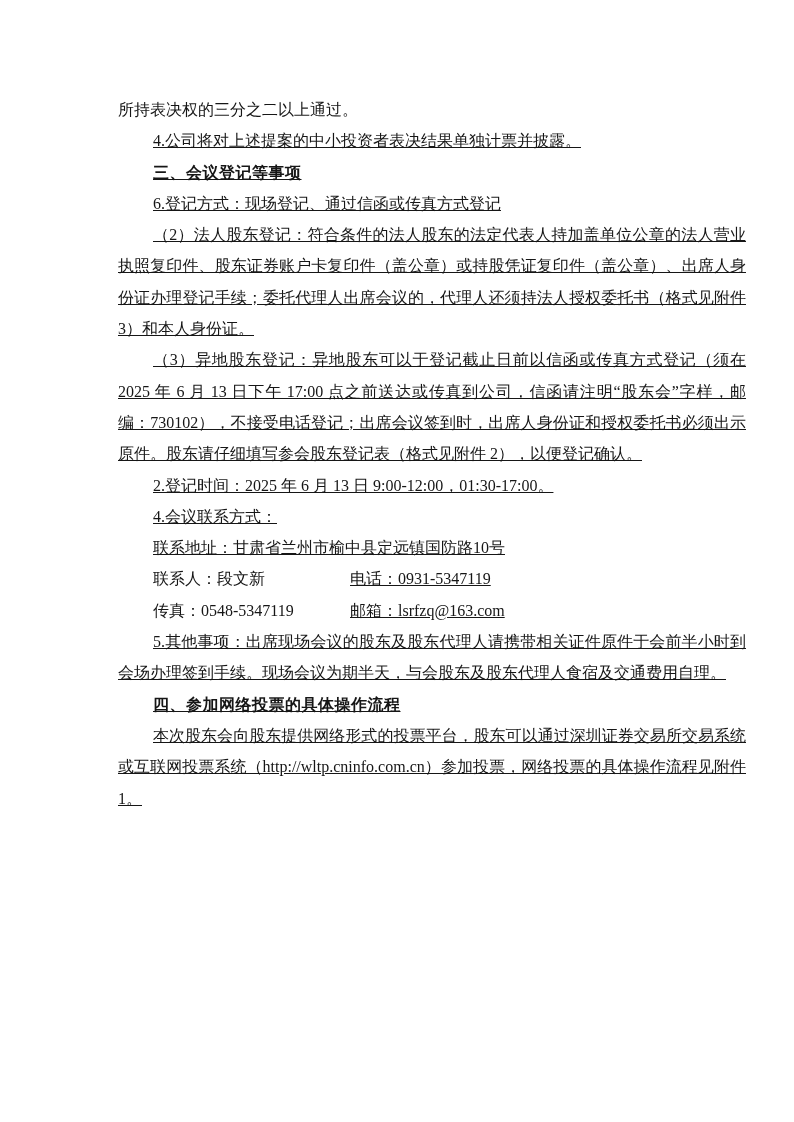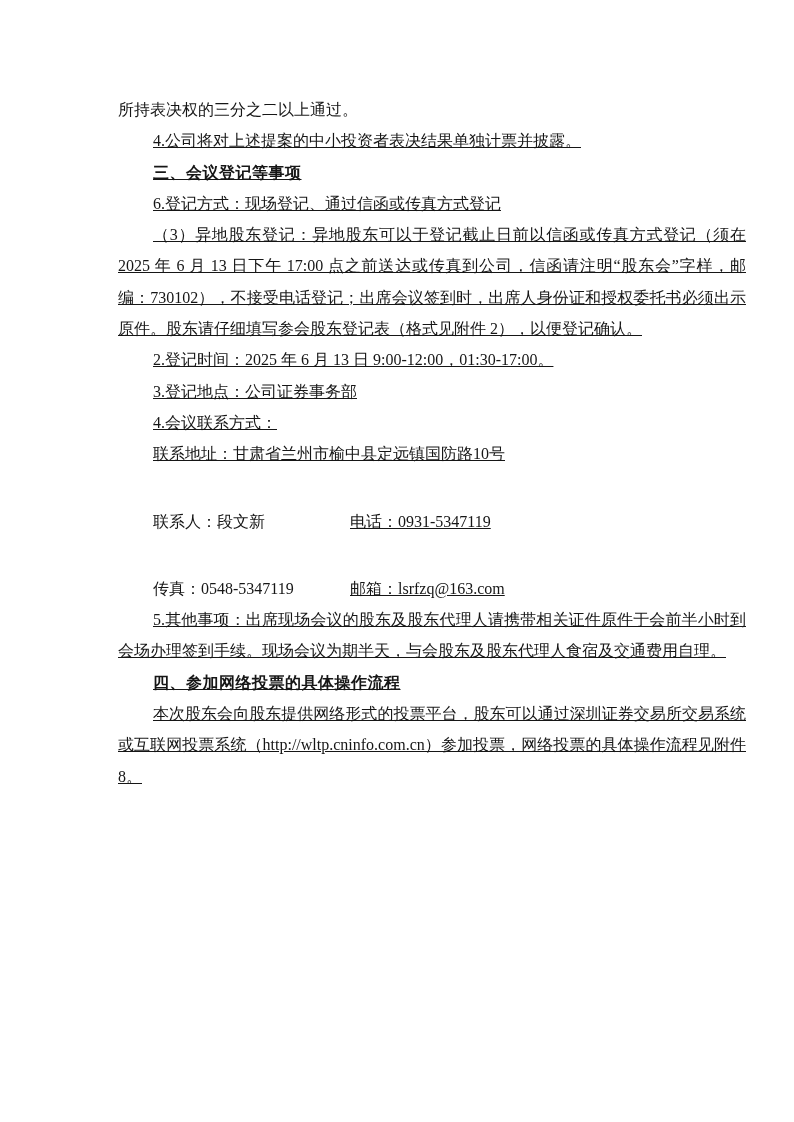--- a/index.html
+++ b/index.html
@@ -24,55 +24,54 @@
   .heading {
     font-weight: 700;
     font-family: "Liberation Sans", "DejaVu Sans", sans-serif;
     letter-spacing: 0.5px;
   }
   .col1 {
     display: inline-block;
     width: 197px;
     text-indent: 0;
     vertical-align: baseline;
-    margin-top: 36px;
   }
 </style>
 </head>
 <body>
 
 <div class="page">
 
   <p class="para">所持表决权的三分之二以上通过。</p>
 
   <p class="para indent">4.公司将对上述提案的中小投资者表决结果单独计票并披露。</p>
 
   <p class="para indent heading">三、会议登记等事项</p>
 
   <p class="para indent">6.登记方式：现场登记、通过信函或传真方式登记</p>
 
 
+  <p class="para indent">（2）法人股东登记：符合条件的法人股东的法定代表人持加盖单位公章的法人营业执照复印件、股东证券账户卡复印件（盖公章）或持股凭证复印件（盖公章）、出席人身份证办理登记手续；委托代理人出席会议的，代理人还须持法人授权委托书（格式见附件 3）和本人身份证。</p>
 
   <p class="para indent">（3）异地股东登记：异地股东可以于登记截止日前以信函或传真方式登记（须在 2025 年 6 月 13 日下午 17:00 点之前送达或传真到公司，信函请注明“股东会”字样，邮编：730102），不接受电话登记；出席会议签到时，出席人身份证和授权委托书必须出示原件。股东请仔细填写参会股东登记表（格式见附件 2），以便登记确认。</p>
 
   <p class="para indent">2.登记时间：2025 年 6 月 13 日 9:00-12:00，01:30-17:00。</p>
 
-  <p class="para indent">3.登记地点：公司证券事务部</p>
 
   <p class="para indent">4.会议联系方式：</p>
 
   <p class="para indent">联系地址：甘肃省兰州市榆中县定远镇国防路10号</p>
 
   <p class="para indent">
     <span class="col1">联系人：段文新</span><span>电话：0931-5347119</span>
   </p>
 
   <p class="para indent">
     <span class="col1">传真：0548-5347119</span><span>邮箱：lsrfzq@163.com</span>
   </p>
 
   <p class="para indent">5.其他事项：出席现场会议的股东及股东代理人请携带相关证件原件于会前半小时到会场办理签到手续。现场会议为期半天，与会股东及股东代理人食宿及交通费用自理。</p>
 
   <p class="para indent heading">四、参加网络投票的具体操作流程</p>
 
-  <p class="para indent">本次股东会向股东提供网络形式的投票平台，股东可以通过深圳证券交易所交易系统或互联网投票系统（http://wltp.cninfo.com.cn）参加投票，网络投票的具体操作流程见附件 8。</p>
+  <p class="para indent">本次股东会向股东提供网络形式的投票平台，股东可以通过深圳证券交易所交易系统或互联网投票系统（http://wltp.cninfo.com.cn）参加投票，网络投票的具体操作流程见附件 1。</p>
 
 </div>
 
 </body></html>

